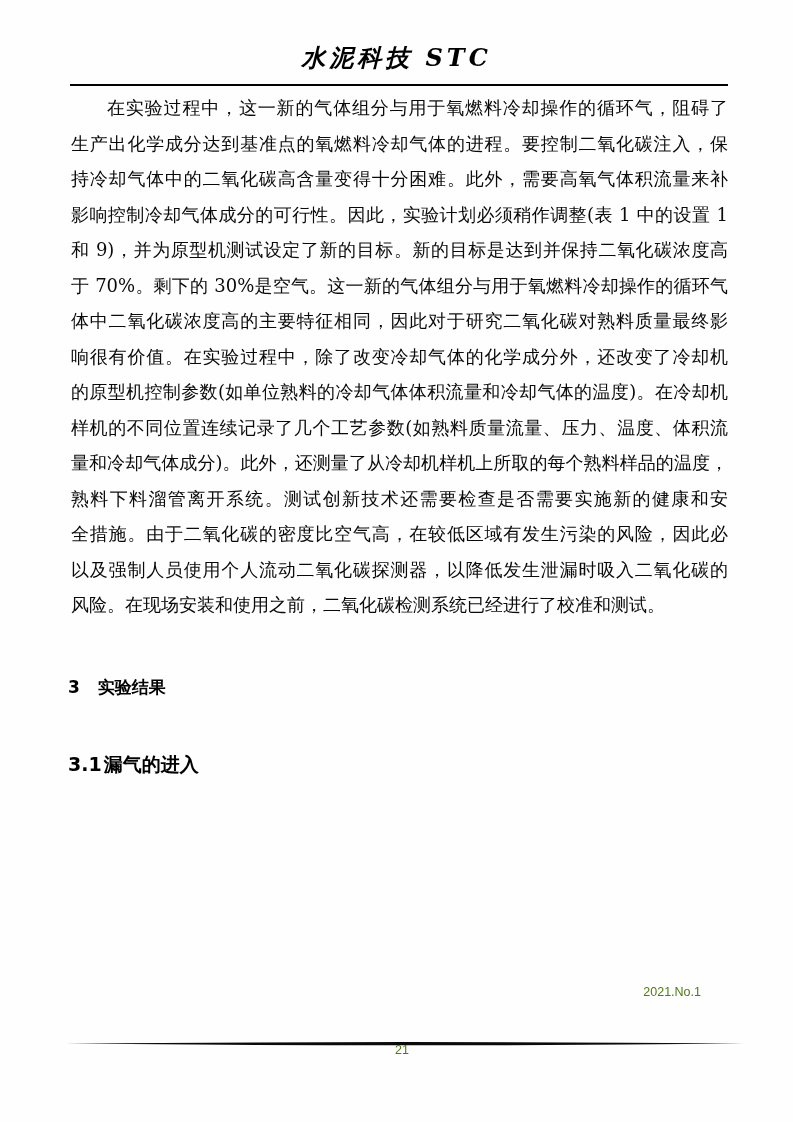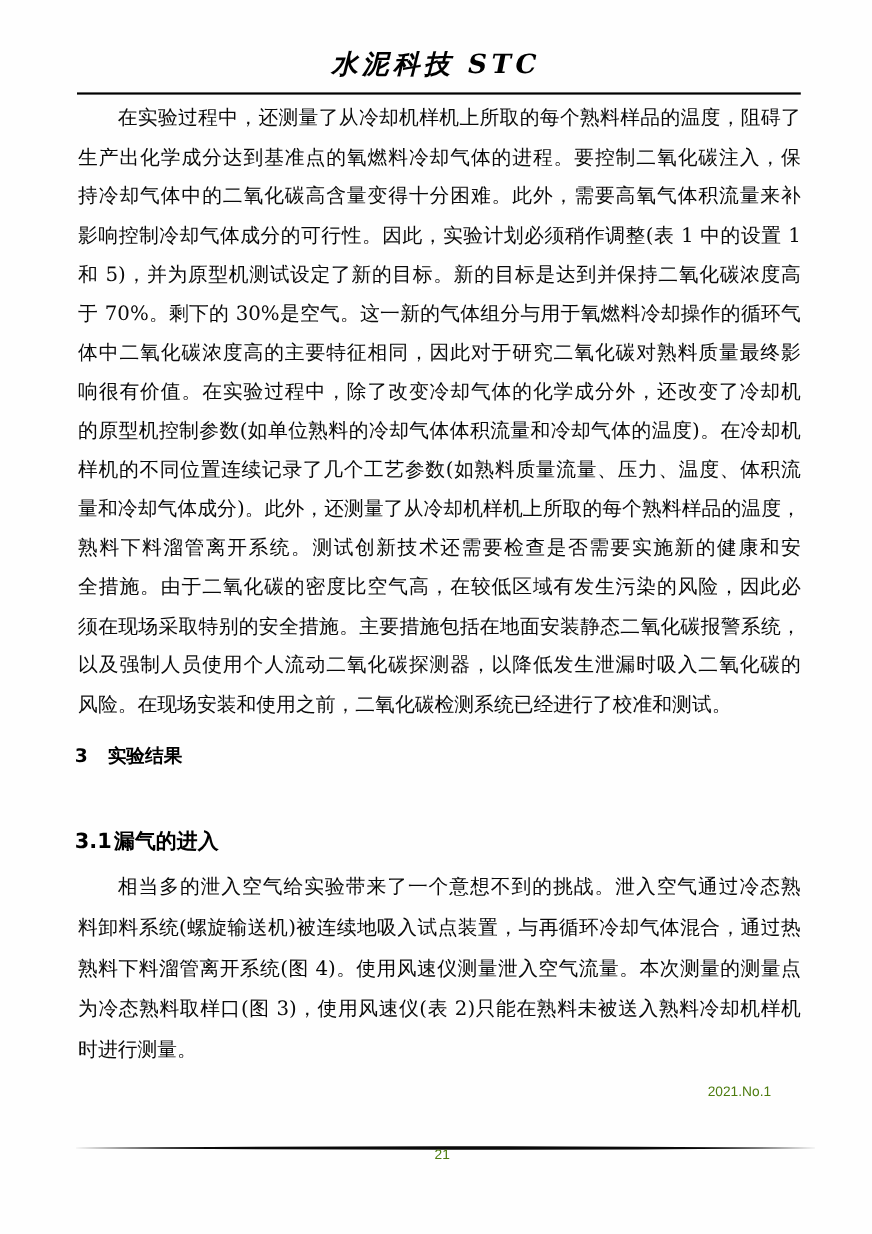--- a/index.html
+++ b/index.html
@@ -92,53 +92,45 @@
 </head>
 <body>
 
 <div class="page">
 
   <div class="journal-title">水泥科技 STC</div>
 
   <div class="header-rule"></div>
 
   <div class="para para-1">
-    <div class="line first">在实验过程中，还测量了从冷却机样机上所取的每个熟料样品的温度，阻碍了</div>
+    <div class="line first">在实验过程中，这一新的气体组分与用于氧燃料冷却操作的循环气，阻碍了</div>
     <div class="line">生产出化学成分达到基准点的氧燃料冷却气体的进程。要控制二氧化碳注入，保</div>
     <div class="line">持冷却气体中的二氧化碳高含量变得十分困难。此外，需要高氧气体积流量来补</div>
     <div class="line">影响控制冷却气体成分的可行性。因此，实验计划必须稍作调整(表 1 中的设置 1</div>
-    <div class="line">和 5)，并为原型机测试设定了新的目标。新的目标是达到并保持二氧化碳浓度高</div>
+    <div class="line">和 9)，并为原型机测试设定了新的目标。新的目标是达到并保持二氧化碳浓度高</div>
     <div class="line">于 70%。剩下的 30%是空气。这一新的气体组分与用于氧燃料冷却操作的循环气</div>
     <div class="line">体中二氧化碳浓度高的主要特征相同，因此对于研究二氧化碳对熟料质量最终影</div>
     <div class="line">响很有价值。在实验过程中，除了改变冷却气体的化学成分外，还改变了冷却机</div>
     <div class="line">的原型机控制参数(如单位熟料的冷却气体体积流量和冷却气体的温度)。在冷却机</div>
     <div class="line">样机的不同位置连续记录了几个工艺参数(如熟料质量流量、压力、温度、体积流</div>
     <div class="line">量和冷却气体成分)。此外，还测量了从冷却机样机上所取的每个熟料样品的温度，</div>
     <div class="line">熟料下料溜管离开系统。测试创新技术还需要检查是否需要实施新的健康和安</div>
     <div class="line">全措施。由于二氧化碳的密度比空气高，在较低区域有发生污染的风险，因此必</div>
-    <div class="line">须在现场采取特别的安全措施。主要措施包括在地面安装静态二氧化碳报警系统，</div>
     <div class="line">以及强制人员使用个人流动二氧化碳探测器，以降低发生泄漏时吸入二氧化碳的</div>
     <div class="line last">风险。在现场安装和使用之前，二氧化碳检测系统已经进行了校准和测试。</div>
   </div>
 
   <div class="heading heading-section">
     <span class="num">3</span><span class="title">实验结果</span>
   </div>
 
   <div class="heading heading-subsection">
     <span class="num">3.1</span><span class="title">漏气的进入</span>
   </div>
 
-  <div class="para para-2">
-    <div class="line first">相当多的泄入空气给实验带来了一个意想不到的挑战。泄入空气通过冷态熟</div>
-    <div class="line">料卸料系统(螺旋输送机)被连续地吸入试点装置，与再循环冷却气体混合，通过热</div>
-    <div class="line">熟料下料溜管离开系统(图 4)。使用风速仪测量泄入空气流量。本次测量的测量点</div>
-    <div class="line">为冷态熟料取样口(图 3)，使用风速仪(表 2)只能在熟料未被送入熟料冷却机样机</div>
-    <div class="line last">时进行测量。</div>
-  </div>
 
   <div class="footer-rule-wrap">
     <svg width="678" height="8" viewBox="0 0 678 8">
       <path d="M0,3.6 Q339,0.6 678,3.6 Q339,7.0 0,3.6 Z" fill="#0a0a0a"></path>
     </svg>
   </div>
 
   <div class="footer-text footer-page-number">21</div>
 
   <div class="footer-text footer-issue">2021.No.1</div>

